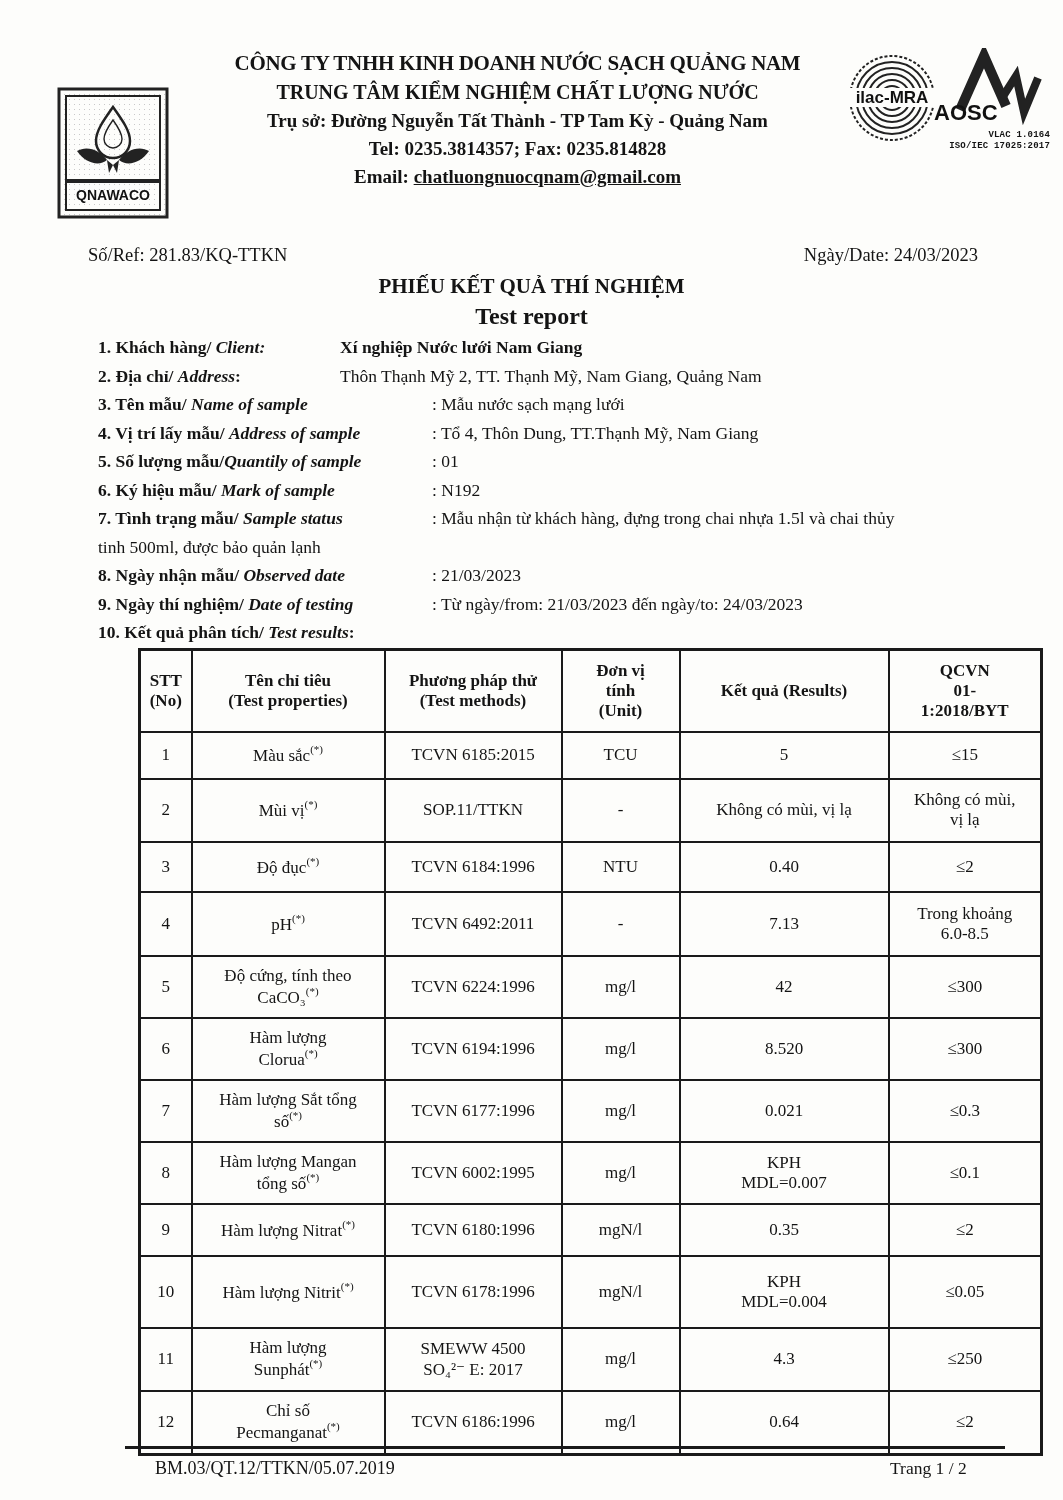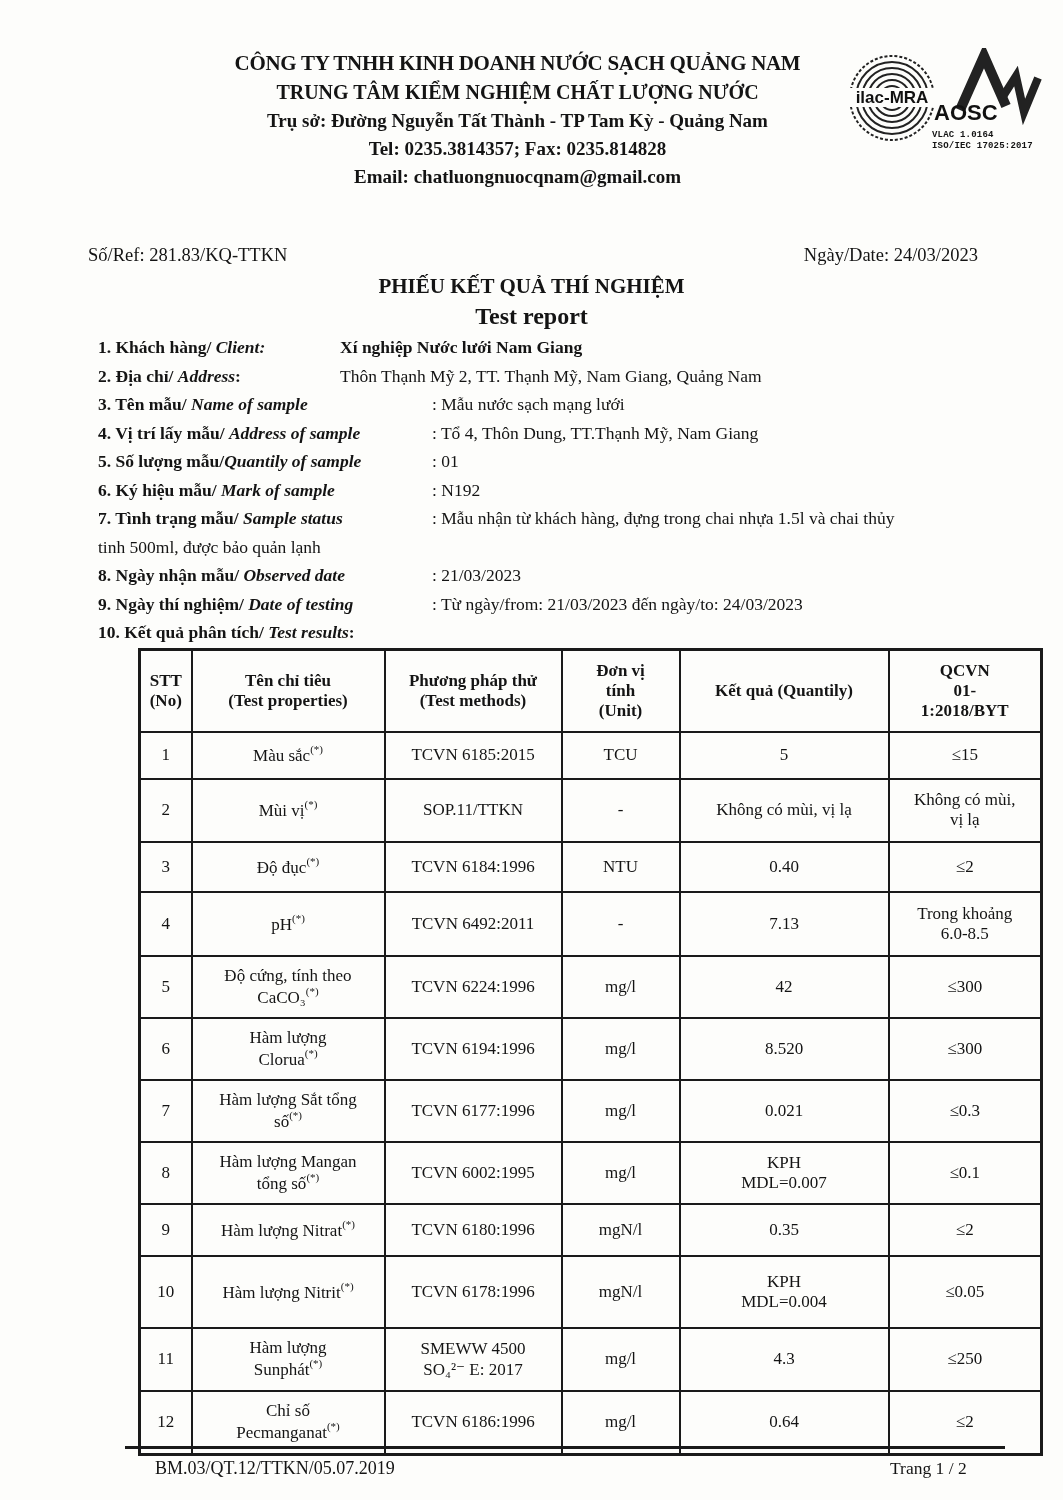--- a/index.html
+++ b/index.html
@@ -17,23 +17,23 @@
     position:absolute;left:57px;top:87px;width:112px;height:132px;
     background-image:radial-gradient(#c9c9c9 0.8px, transparent 0.9px);
     background-size:5px 5px;
   }
   .head-center{
     position:absolute;left:195px;top:48px;width:645px;text-align:center;
   }
   .hc1{font-size:21px;font-weight:bold;letter-spacing:-0.3px;line-height:30px;}
   .hc2{font-size:20px;font-weight:bold;line-height:29px;}
   .hc3,.hc4,.hc5{font-size:19px;font-weight:bold;line-height:28px;}
-  .email-link{margin-top:24px;}
+  .email-link{text-decoration:underline;margin-top:24px;}
   .cert-ilac{position:absolute;left:846px;top:52px;width:92px;height:92px;text-align:center;}
-  .cert-aosc{position:absolute;left:932px;top:48px;width:118px;text-align:left;}
+  .cert-aosc{position:absolute;left:932px;top:48px;width:118px;text-align:right;}
   .cert-aosc .tiny{font-family:Liberation Mono, monospace;
     font-size:9px;font-weight:bold;line-height:11px;letter-spacing:0.2px;}
   
   .ref-row{position:absolute;left:88px;top:245px;width:930px;font-size:18.5px;}
   .ref-date{position:absolute;right:40px;top:0;}
   .title-vi{position:absolute;left:0;top:274px;width:100%;text-align:center;
     font-size:21px;font-weight:bold;}
   .title-en{position:absolute;left:0;top:303px;width:100%;text-align:center;
     font-size:24px;font-weight:bold;}
   
@@ -78,20 +78,34 @@
   .foot-rule{position:absolute;left:125px;top:1446px;width:880px;height:3px;background:#1a1a1a;}
   .foot-left{position:absolute;left:155px;top:1458px;font-size:18px;}
   .foot-right{position:absolute;left:890px;top:1458px;font-size:17.5px;}
   svg text{font-family:"Liberation Sans","DejaVu Sans",sans-serif;}
 </style>
 </head>
 <body>
 
 <div class="page">
 
+  <div class="stamp">
+    <svg width="112" height="132" viewBox="0 0 112 132">
+      <rect x="2" y="2" width="108" height="128" fill="none" stroke="#222" stroke-width="3"></rect>
+      <rect x="9" y="9" width="94" height="114" fill="none" stroke="#222" stroke-width="2"></rect>
+      <path d="M56 20 C46 34 39 44 39 54 a17 17 0 0 0 34 0 C73 44 66 34 56 20 Z" fill="none" stroke="#222" stroke-width="2.5"></path>
+      <path d="M56 33 C51 40 47 46 47 52 a9 9 0 0 0 18 0 C65 46 61 40 56 33 Z" fill="none" stroke="#222" stroke-width="1.4"></path>
+      <path d="M20 64 C30 58 43 63 50 73 C42 80 28 76 20 64 Z" fill="#222"></path>
+      <path d="M92 64 C82 58 69 63 62 73 C70 80 84 76 92 64 Z" fill="#222"></path>
+      <path d="M50 73 L52 86 L56 78 Z" fill="#222"></path>
+      <path d="M62 73 L60 86 L56 78 Z" fill="#222"></path>
+      <rect x="9" y="92" width="94" height="4" fill="#222"></rect>
+      <text x="56" y="113" text-anchor="middle" font-size="14" font-weight="bold" fill="#111" id="stamp-text">QNAWACO</text>
+    </svg>
+  </div>
 
   <div class="head-center">
     <div class="hc1">CÔNG TY TNHH KINH DOANH NƯỚC SẠCH QUẢNG NAM</div>
     <div class="hc2">TRUNG TÂM KIỂM NGHIỆM CHẤT LƯỢNG NƯỚC</div>
     <div class="hc3">Trụ sở: Đường Nguyễn Tất Thành - TP Tam Kỳ - Quảng Nam</div>
     <div class="hc4">Tel: 0235.3814357; Fax: 0235.814828</div>
     <div class="hc5"><span>Email: </span><span class="email-link">chatluongnuocqnam@gmail.com</span></div>
   </div>
 
   <div class="cert-ilac">
@@ -175,21 +189,21 @@
       <tr>
         <th>STT
 (No)</th>
         <th>Tên chỉ tiêu
 (Test properties)</th>
         <th>Phương pháp thử
 (Test methods)</th>
         <th>Đơn vị
 tính
 (Unit)</th>
-        <th>Kết quả (Quantily)</th>
+        <th>Kết quả (Results)</th>
         <th>QCVN
 01-
 1:2018/BYT</th>
       </tr>
     </thead>
     <tbody>
       <tr>
         <td>1</td>
         <td><span>Màu sắc</span><sup>(*)</sup></td>
         <td>TCVN 6185:2015</td>

